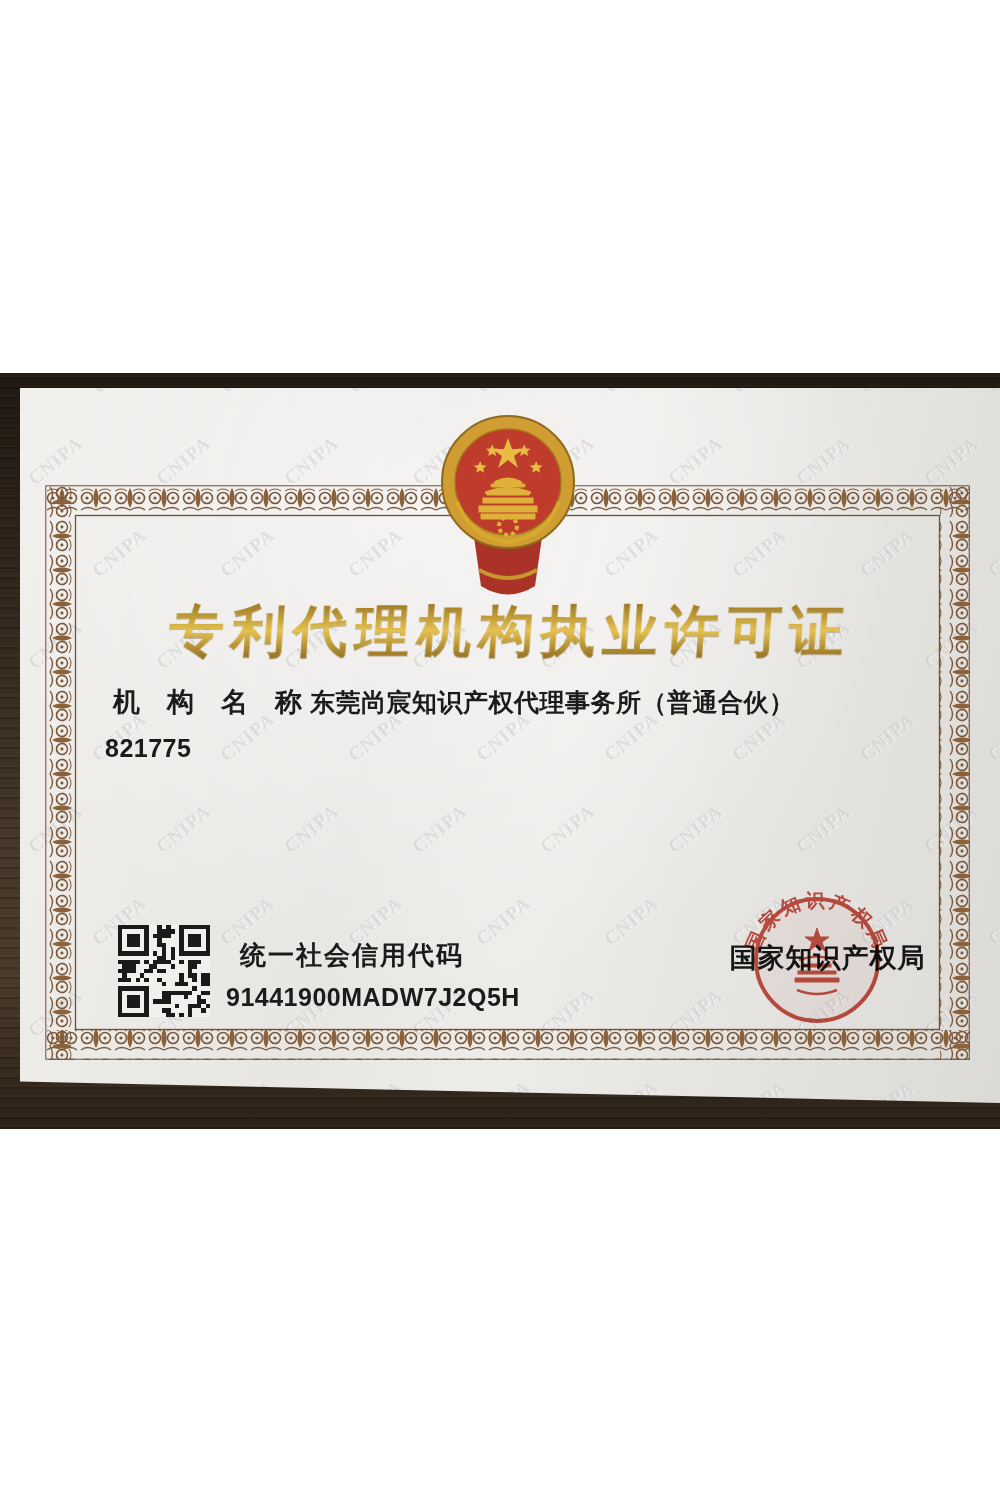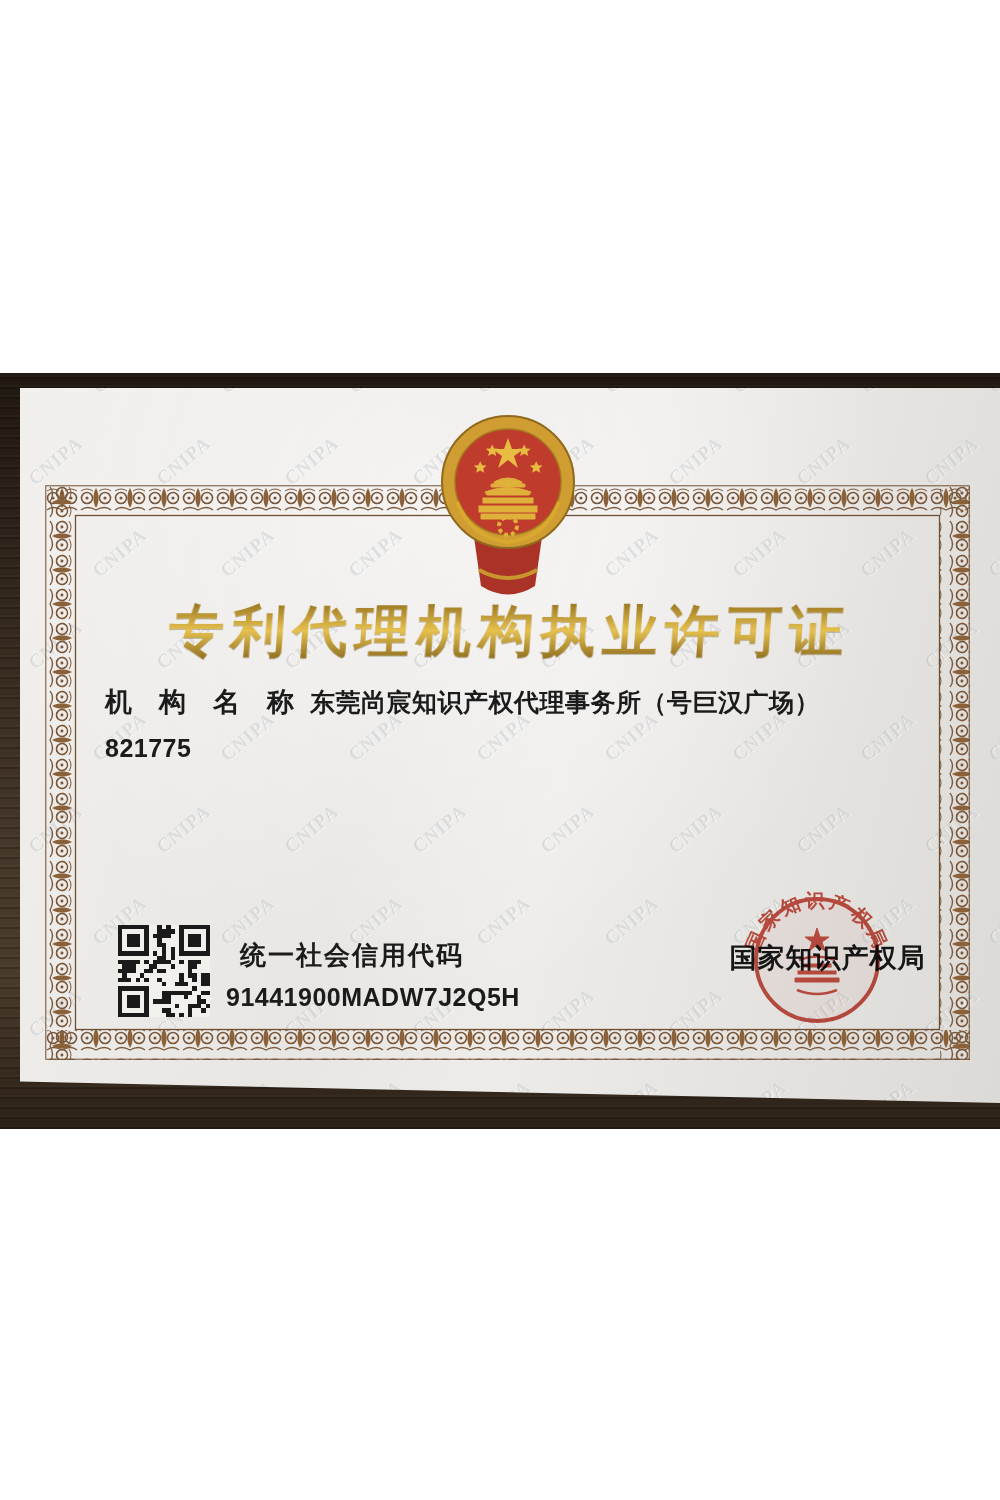--- a/index.html
+++ b/index.html
@@ -25,21 +25,21 @@
   .emblem-svg{position:absolute;left:413px;top:22px;z-index:3;}
   
   .title{position:absolute;left:0;right:0;top:207px;z-index:3;text-align:center;
     font-size:55px;font-weight:bold;letter-spacing:7px;transform:skewX(-4deg);
     background:linear-gradient(180deg,#8f6b1a 5%,#e6c14f 48%,#real 50%,#7e5c14 95%);
     background:linear-gradient(180deg,#8f6b1a 5%,#e6c14f 48%,#7e5c14 95%);
     -webkit-background-clip:text;background-clip:text;color:transparent;
     filter:drop-shadow(0 1px 0 rgba(90,65,10,.35));}
   
   .fields{position:absolute;left:85px;top:296px;width:880px;z-index:3;color:#1b1b1b;}
-  .row{display:flex;align-items:baseline;height:50px;}
+  .row{display:flex;align-items:baseline;height:50px;text-align:center;}
   .flabel{flex:0 0 205px;font-size:27px;font-weight:bold;white-space:nowrap;}
   .fvalue{font-size:25px;font-weight:bold;white-space:nowrap;letter-spacing:.5px;}
   
   .qr{position:absolute;left:98px;top:537px;width:92px;height:92px;z-index:3;}
   .credit-label{position:absolute;left:220px;top:550px;z-index:3;font-size:26px;font-weight:bold;
       letter-spacing:2px;color:#1b1b1b;}
   .credit-code{position:absolute;left:206px;top:595px;z-index:3;font-size:25px;font-weight:bold;
       letter-spacing:.5px;color:#1b1b1b;}
   
   .issuer{position:absolute;left:700px;top:552px;width:215px;z-index:3;text-align:center;
@@ -190,21 +190,21 @@
         </g>
         <circle cx="75" cy="116" r="9" fill="none" stroke="#e0b13a" stroke-width="4" stroke-dasharray="4 3"></circle>
         <path d="M24,92 Q38,128 75,132 Q112,128 126,92" fill="none" stroke="#d9a92f" stroke-width="4"></path>
       </svg>
 
       <div class="title">专利代理机构执业许可证</div>
 
       <div class="fields">
         <div class="row">
           <span class="flabel">机　构　名　称</span>
-          <span class="fvalue">东莞尚宸知识产权代理事务所（号巨汉广场）</span>
+          <span class="fvalue">东莞尚宸知识产权代理事务所（普通合伙）</span>
         </div>
         <div class="row">
           <span class="fvalue">821775</span>
         </div>
       </div>
 
       <svg class="qr" id="qr" viewBox="0 0 21 21" shape-rendering="crispEdges">
           <rect width="21" height="21" fill="#f2f0ed"></rect>
           <rect x="9" y="0" width="1" height="1" fill="#1a1a1a"></rect>
           <rect x="11" y="0" width="1" height="1" fill="#1a1a1a"></rect>

